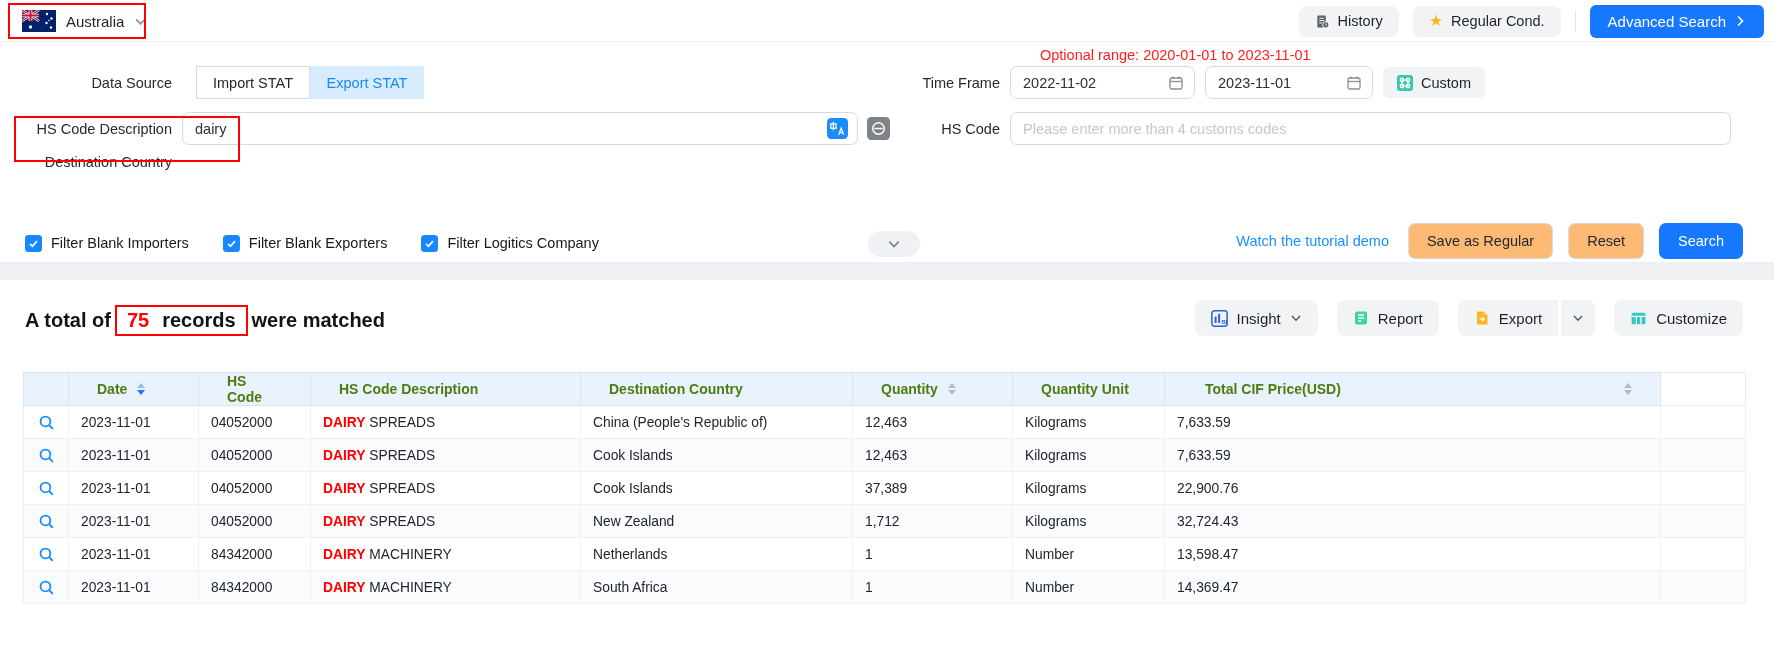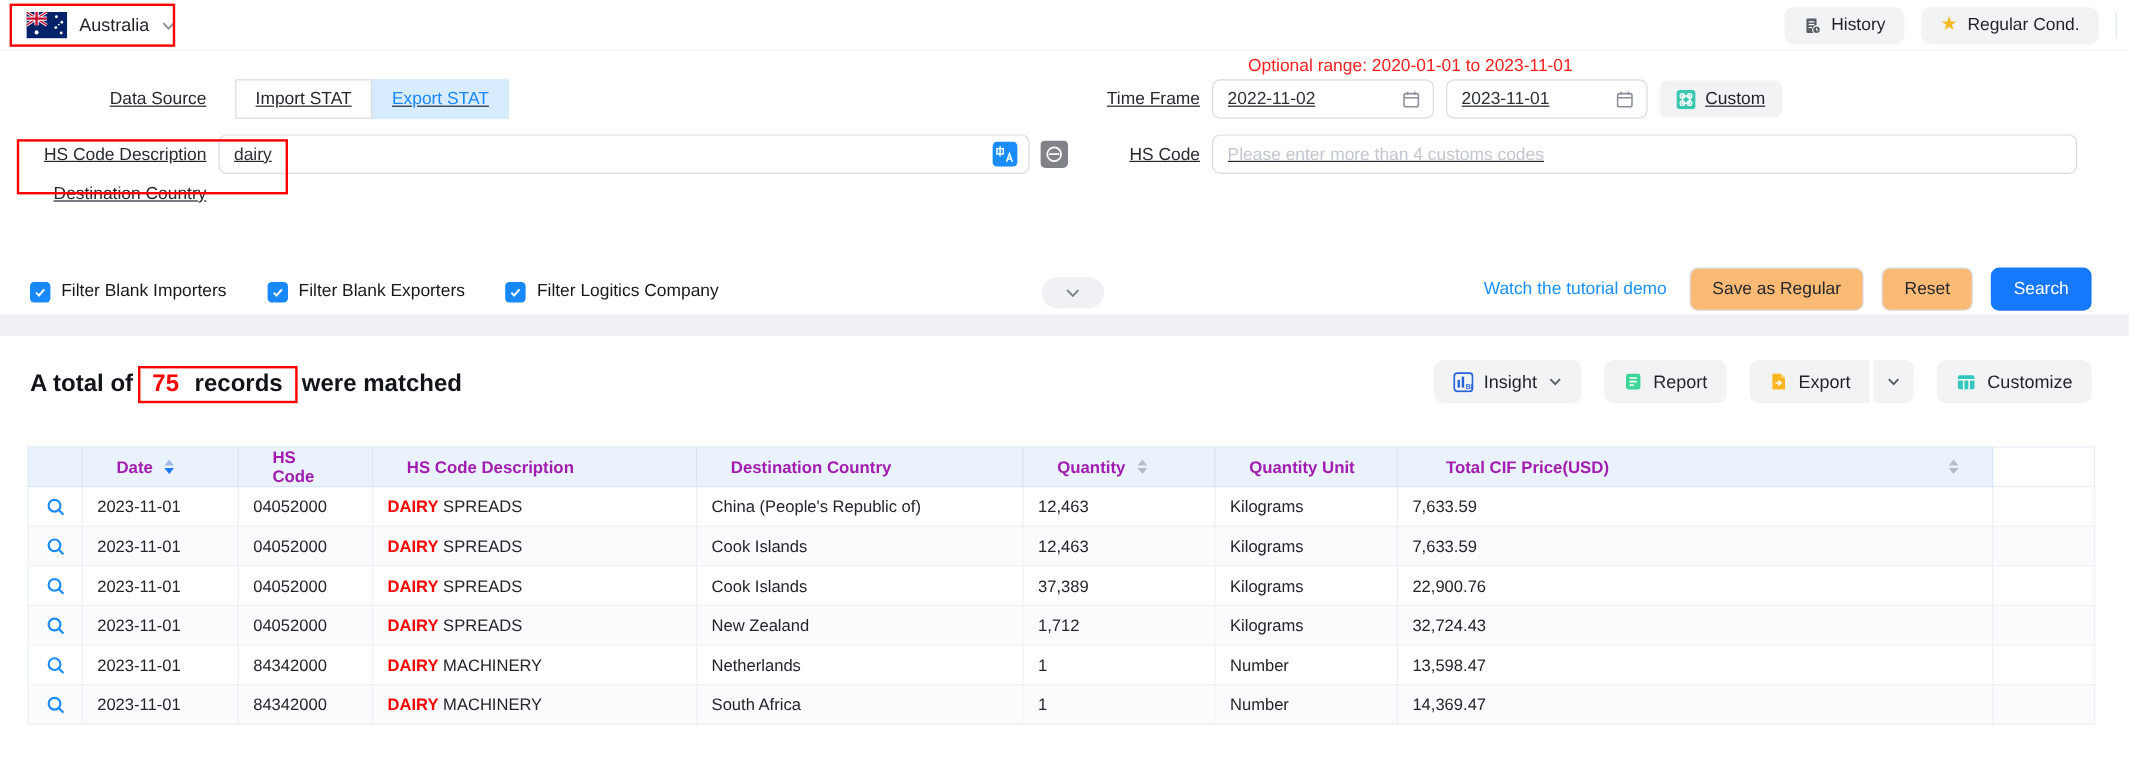--- a/index.html
+++ b/index.html
@@ -16,21 +16,21 @@
   
   .topbar { position:absolute; top:0; left:0; right:0; height:42px; background:#fff; border-bottom:1px solid #f0f0f0; }
   .country-box { position:absolute; left:10px; top:5px; height:32px; display:flex; align-items:center; gap:10px; padding:0 26px 0 12px; cursor:pointer; }
   .country-name { font-size:15px; color:#1f2329; }
   .topbar-right { position:absolute; right:10px; top:5px; height:32px; display:flex; align-items:center; gap:14px; }
   .tb-btn { height:31px; background:#f1f3f5; border-radius:8px; display:flex; align-items:center; gap:8px; padding:0 16px; font-size:14.5px; color:#1f2329; cursor:pointer; white-space:nowrap; }
   .tb-divider { width:1px; height:22px; background:#e2e5e9; }
   .adv-btn { height:33px; background:#1677ff; color:#fff; border-radius:6px; padding:0 18px; display:flex; align-items:center; gap:9px; font-size:15px; cursor:pointer; white-space:nowrap; }
 
   
-  .form-row { position:absolute; display:flex; align-items:center;text-decoration:underline; }
+  .form-row { position:absolute; display:flex; align-items:center; }
   .flabel { width:148px; text-align:right; font-size:14.5px; color:#262a30; flex:none; }
   .flabel-r { width:240px; text-align:right; font-size:14.5px; color:#262a30; flex:none; }
   .seg { display:flex; margin-left:24px; }
   .seg-btn { height:33px; width:114px; display:flex; align-items:center; justify-content:center; font-size:14.5px; cursor:pointer; }
   .seg-import { background:#fff; border:1px solid #d8dadd; color:#24282e; }
   .seg-export { background:#d8ecff; border:1px solid #d8ecff; color:#1788fe; }
   .optional-range { position:absolute; left:1040px; top:47px; font-size:14.5px; color:#fe1e1e; }
   .date-input { height:33px; border:1px solid #d8dadd; border-radius:7px; display:flex; align-items:center; padding:0 10px 0 12px; background:#fff; }
   .date-input input { border:none; outline:none; background:transparent; font-family:inherit; font-size:14.5px; color:#2c3138; width:100%; }
   .custom-btn { height:31px; padding:0 14px; background:#f1f3f5; border-radius:6px; display:flex; align-items:center; gap:8px; font-size:14.5px; color:#1f2329; cursor:pointer; }
@@ -55,21 +55,21 @@
   .count-num { color:#ff0000; }
   .res-actions { position:absolute; top:300px; right:31px; height:36px; display:flex; align-items:center; gap:19px; }
   .res-btn { background:#f1f3f5; border-radius:8px; height:36px; display:flex; align-items:center; gap:9px; padding:0 16px; font-size:15px; color:#1f2329; cursor:pointer; white-space:nowrap; }
   .split { display:flex; gap:3px; }
   .split .res-btn:first-child { border-radius:8px 0 0 8px; }
   .split-chev { background:#f1f3f5; border-radius:0 8px 8px 0; width:34px; height:36px; display:flex; align-items:center; justify-content:center; cursor:pointer; }
 
   
   .tbl-wrap { position:absolute; left:23px; top:372px; }
   table { border-collapse:collapse; table-layout:fixed; width:1722px; }
-  thead th { height:24px; background:#e9f2fd; border:1px solid #d9e5f4; font-size:14px; font-weight:700; color:#a21caf; text-align:left; padding:0 28px; }
+  thead th { height:24px; background:#e9f2fd; border:1px solid #d9e5f4; font-size:14px; font-weight:700; color:#4d7c0f; text-align:left; padding:0 28px; }
   thead th.spacer-col { background:#fff; border-color:#e8edf4; }
   .th-flex { display:flex; align-items:center; }
   .th-flex.spread { justify-content:space-between;margin-left:12px; }
   .sorter { display:inline-flex; flex-direction:column; margin-left:10px; gap:2px; }
   .caret-up { width:0; height:0; border-left:4.5px solid transparent; border-right:4.5px solid transparent; border-bottom:5.5px solid #b4bcc9; }
   .caret-down { width:0; height:0; border-left:4.5px solid transparent; border-right:4.5px solid transparent; border-top:5.5px solid #b4bcc9; }
   .caret-up.dim { border-bottom-color:#9fbce2; }
   .caret-down.active { border-top-color:#1677ff; }
   tbody td { height:33px; border:1px solid #edf0f4; font-size:13.8px; color:#22262c; padding:0 12px; background:#fff; white-space:nowrap; overflow:hidden; }
   tbody tr:nth-child(even) td { background:#fafbfd; }
@@ -118,20 +118,28 @@
           <polyline points="11.5,9.9 11.5,11.6 12.8,12.3" stroke="#fff" fill="none" stroke-width="0.9"></polyline>
         </svg>
       </span>
       <span>History</span>
     </div>
     <div class="tb-btn">
       <span style="color:#f5b922;font-size:16px;line-height:1;">★</span>
       <span>Regular Cond.</span>
     </div>
     <div class="tb-divider"></div>
+    <div class="adv-btn">
+      <span>Advanced Search</span>
+      <span>
+        <svg width="11" height="12" viewBox="0 0 8 12">
+            <polyline points="1.5,1.5 6,6 1.5,10.5" fill="none" stroke="#fff" stroke-width="1.6"></polyline>
+          </svg>
+      </span>
+    </div>
   </div>
 </div>
 
 <div class="optional-range">Optional range:  2020-01-01 to 2023-11-01</div>
 
 <div class="form-row" style="left:24px;top:66px;">
   <div class="flabel">Data Source</div>
   <div class="seg">
     <div class="seg-btn seg-import">Import STAT</div>
     <div class="seg-btn seg-export">Export STAT</div>

